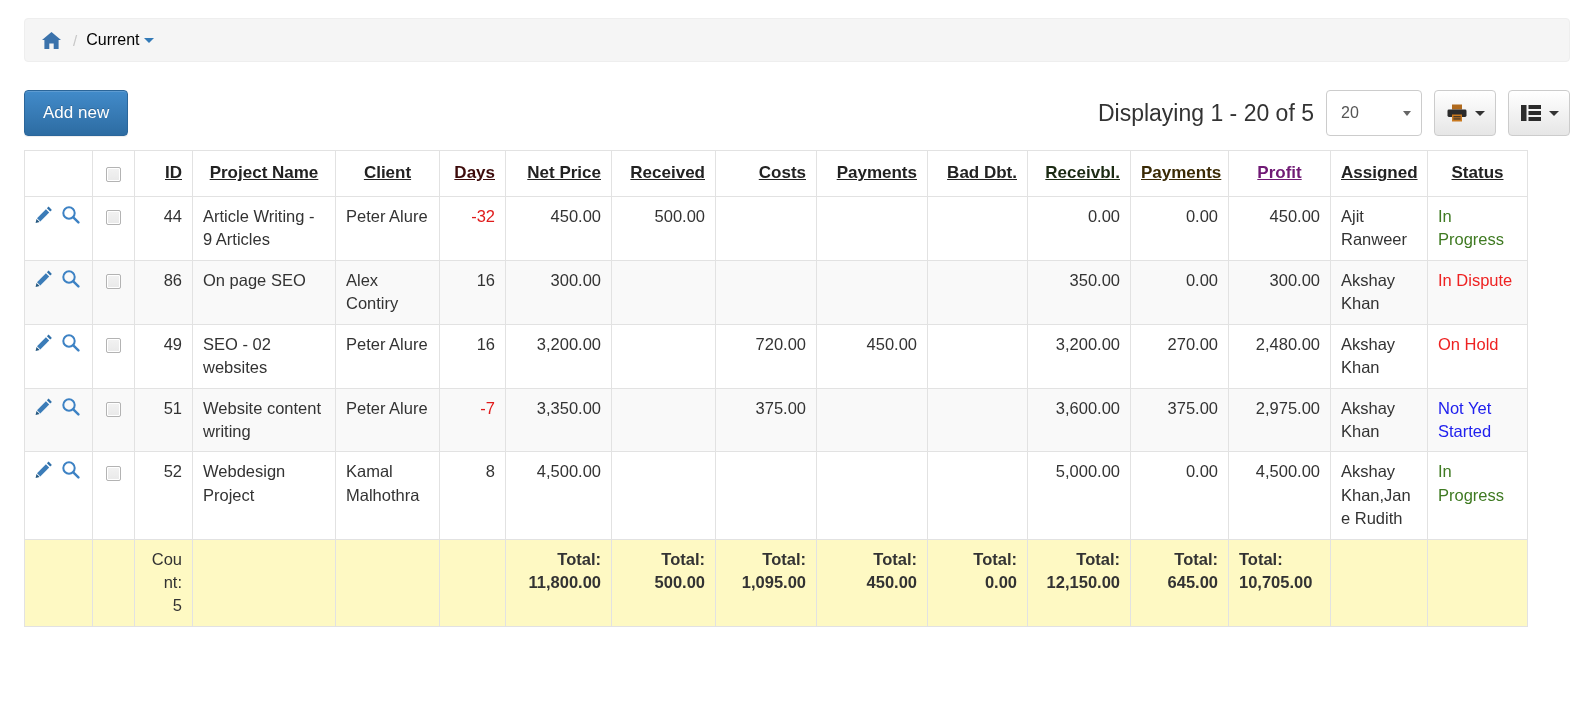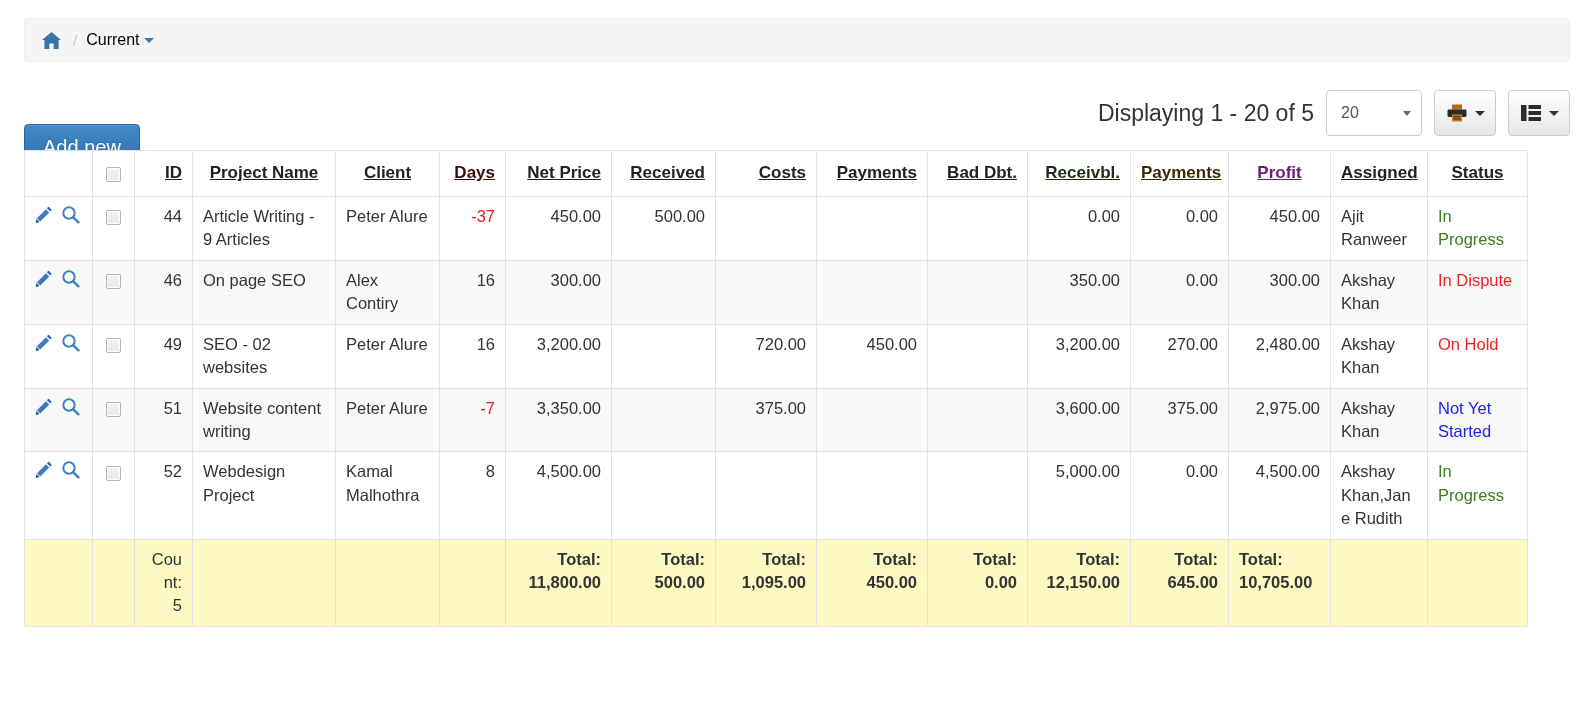--- a/index.html
+++ b/index.html
@@ -40,26 +40,25 @@
   
   .toolbar {
     position:absolute; left:24px; top:90px; width:1546px; height:48px;
   }
   .btn-addnew {
     position:absolute; left:0; top:0;
     height:46px; padding:0 18px;
     background: linear-gradient(to bottom, #428bca 0%, #2d6ca2 100%);
     border:1px solid #2b669a;
     border-radius:4px;
-    color:#ffffff; font-size:20px;
+    color:#ffffff; font-size:17px;
     font-family:"Liberation Sans", sans-serif;
     cursor:pointer;
     text-shadow:0 -1px 0 rgba(0,0,0,.2);
     box-shadow: inset 0 1px 0 rgba(255,255,255,.15), 0 1px 1px rgba(0,0,0,.075);
-    margin-top: 34px;
   }
   .toolbar-right {
     position:absolute; right:0; top:0;
     display:flex; align-items:center; height:46px;
   }
   .displaying-text {
     font-size:23px; color:#333; margin-right:12px; white-space:nowrap;
   }
   .pagesize-select {
     width:96px; height:46px;
@@ -285,21 +284,21 @@
                 <path d="M10.9 4.3 L14.2 7.6 L5.3 16.5 L2 13.2 Z" fill="#3b7cb8"></path>
                 <path d="M1.5 14 L4.6 17.1 L0.6 18.1 Z" fill="#24577f"></path>
               </svg></span><span class="act-icon"><svg width="19" height="19" viewBox="0 0 19 19" xmlns="http://www.w3.org/2000/svg">
                 <circle cx="8" cy="8" r="5.7" fill="none" stroke="#3d82c4" stroke-width="2"></circle>
                 <line x1="12.3" y1="12.3" x2="17.4" y2="17.4" stroke="#3d82c4" stroke-width="2.4" stroke-linecap="round"></line>
               </svg></span></td>
           <td class="ctr"><input type="checkbox" class="chk" style=""></td>
           <td class="num">44</td>
           <td>Article Writing - 9 Articles</td>
           <td>Peter Alure</td>
-          <td class="num neg">-37</td>
+          <td class="num neg">-32</td>
           <td class="num">450.00</td>
           <td class="num">500.00</td>
           <td class="num"></td>
           <td class="num"></td>
           <td class="num"></td>
           <td class="num">0.00</td>
           <td class="num">0.00</td>
           <td class="num">450.00</td>
           <td>Ajit Ranweer</td>
           <td class="st-green">In Progress</td>
@@ -307,21 +306,21 @@
         <tr class="stripe">
           <td class="actions"><span class="act-icon"><svg width="19" height="19" viewBox="0 0 19 19" xmlns="http://www.w3.org/2000/svg">
                 <path d="M13.6 1.6 L16.9 4.9 L15.2 6.6 L11.9 3.3 Z" fill="#2f6fa8"></path>
                 <path d="M10.9 4.3 L14.2 7.6 L5.3 16.5 L2 13.2 Z" fill="#3b7cb8"></path>
                 <path d="M1.5 14 L4.6 17.1 L0.6 18.1 Z" fill="#24577f"></path>
               </svg></span><span class="act-icon"><svg width="19" height="19" viewBox="0 0 19 19" xmlns="http://www.w3.org/2000/svg">
                 <circle cx="8" cy="8" r="5.7" fill="none" stroke="#3d82c4" stroke-width="2"></circle>
                 <line x1="12.3" y1="12.3" x2="17.4" y2="17.4" stroke="#3d82c4" stroke-width="2.4" stroke-linecap="round"></line>
               </svg></span></td>
           <td class="ctr"><input type="checkbox" class="chk" style=""></td>
-          <td class="num">46</td>
+          <td class="num">86</td>
           <td>On page SEO</td>
           <td>Alex Contiry</td>
           <td class="num">16</td>
           <td class="num">300.00</td>
           <td class="num"></td>
           <td class="num"></td>
           <td class="num"></td>
           <td class="num"></td>
           <td class="num">350.00</td>
           <td class="num">0.00</td>

